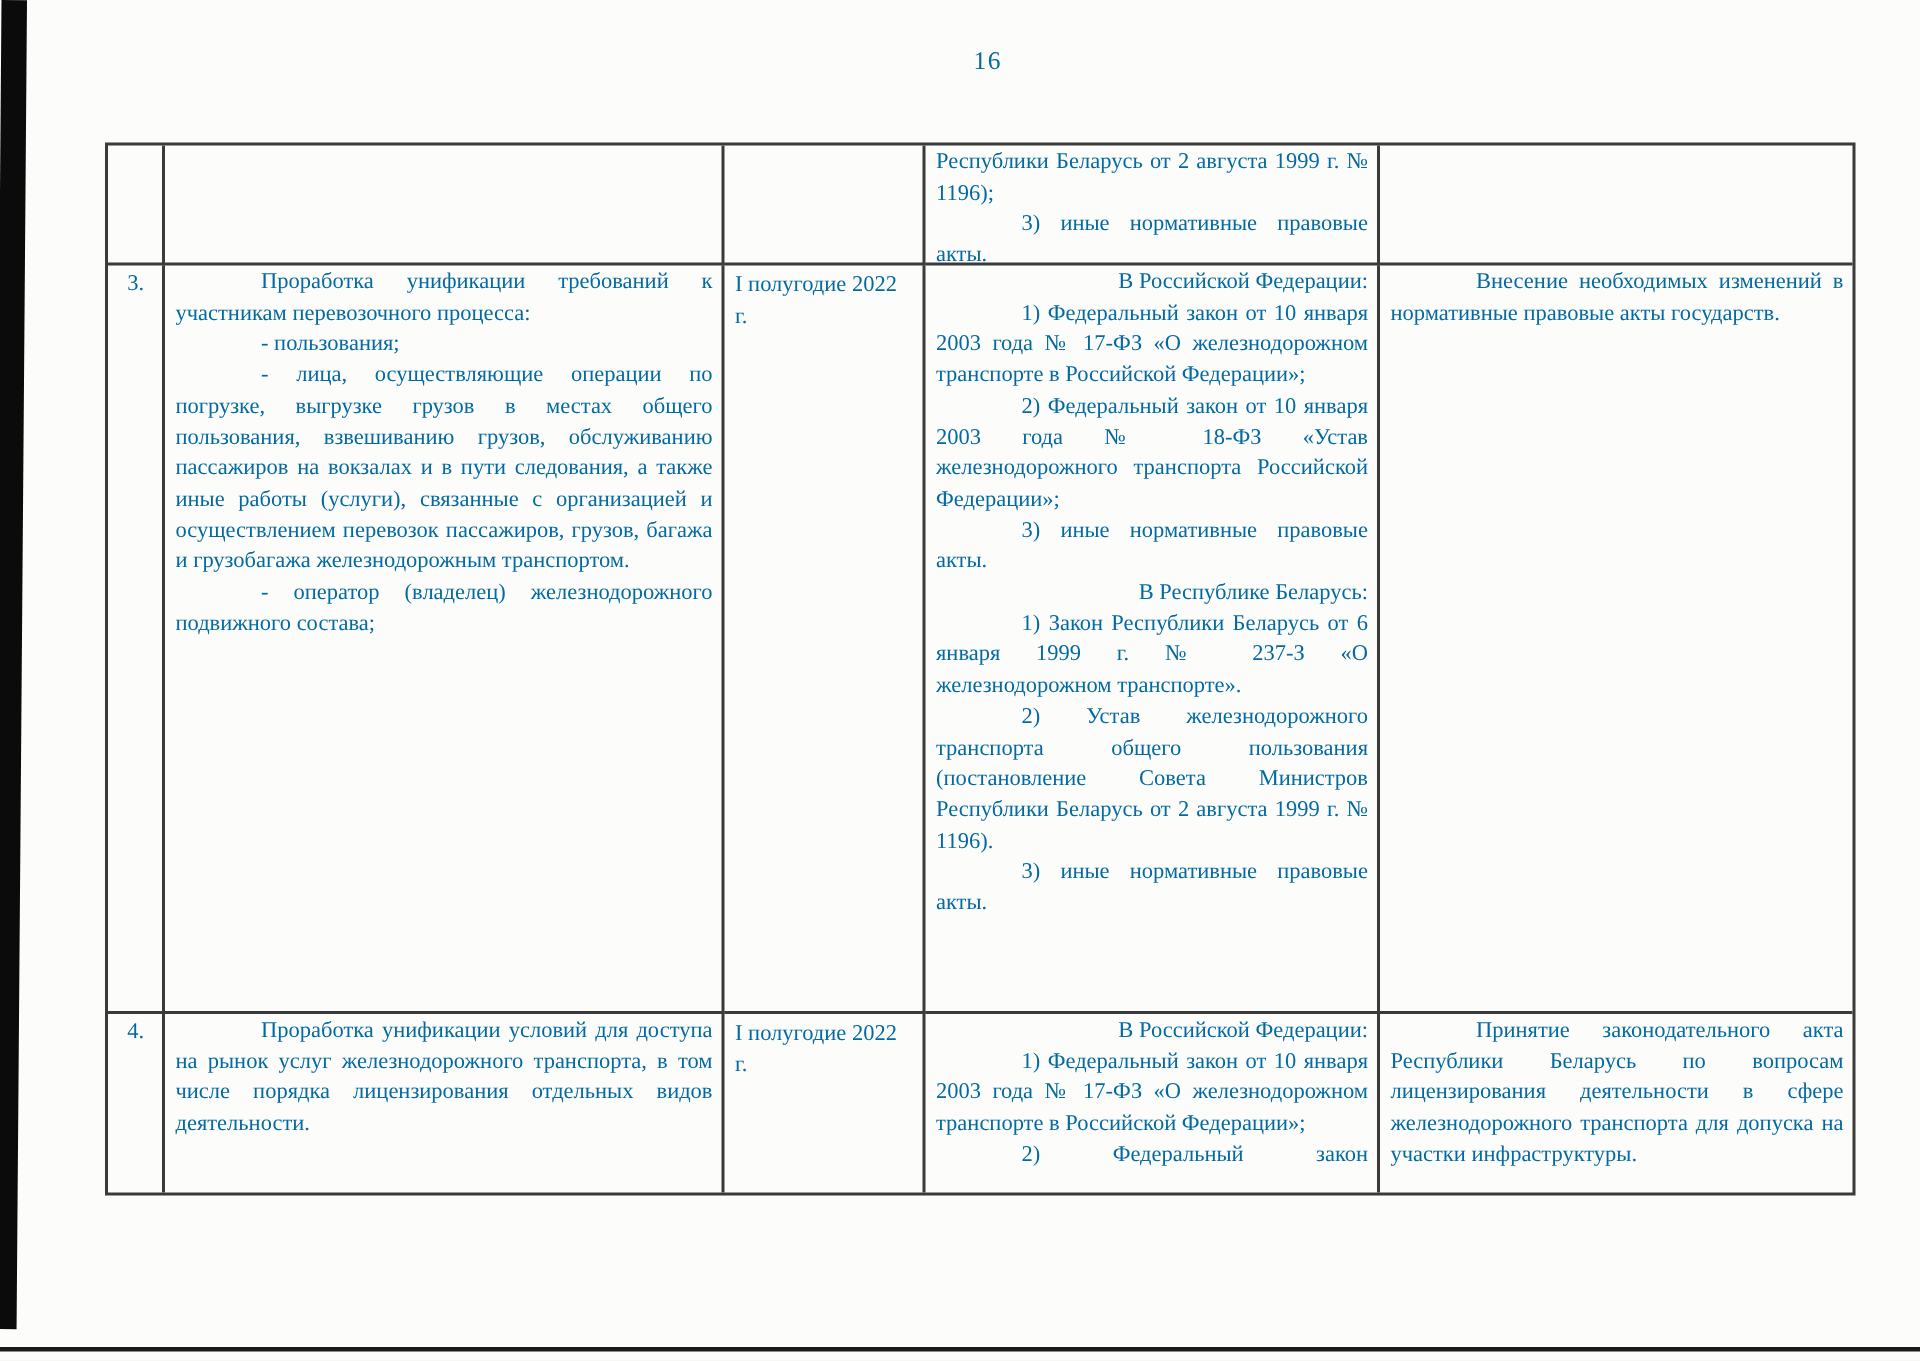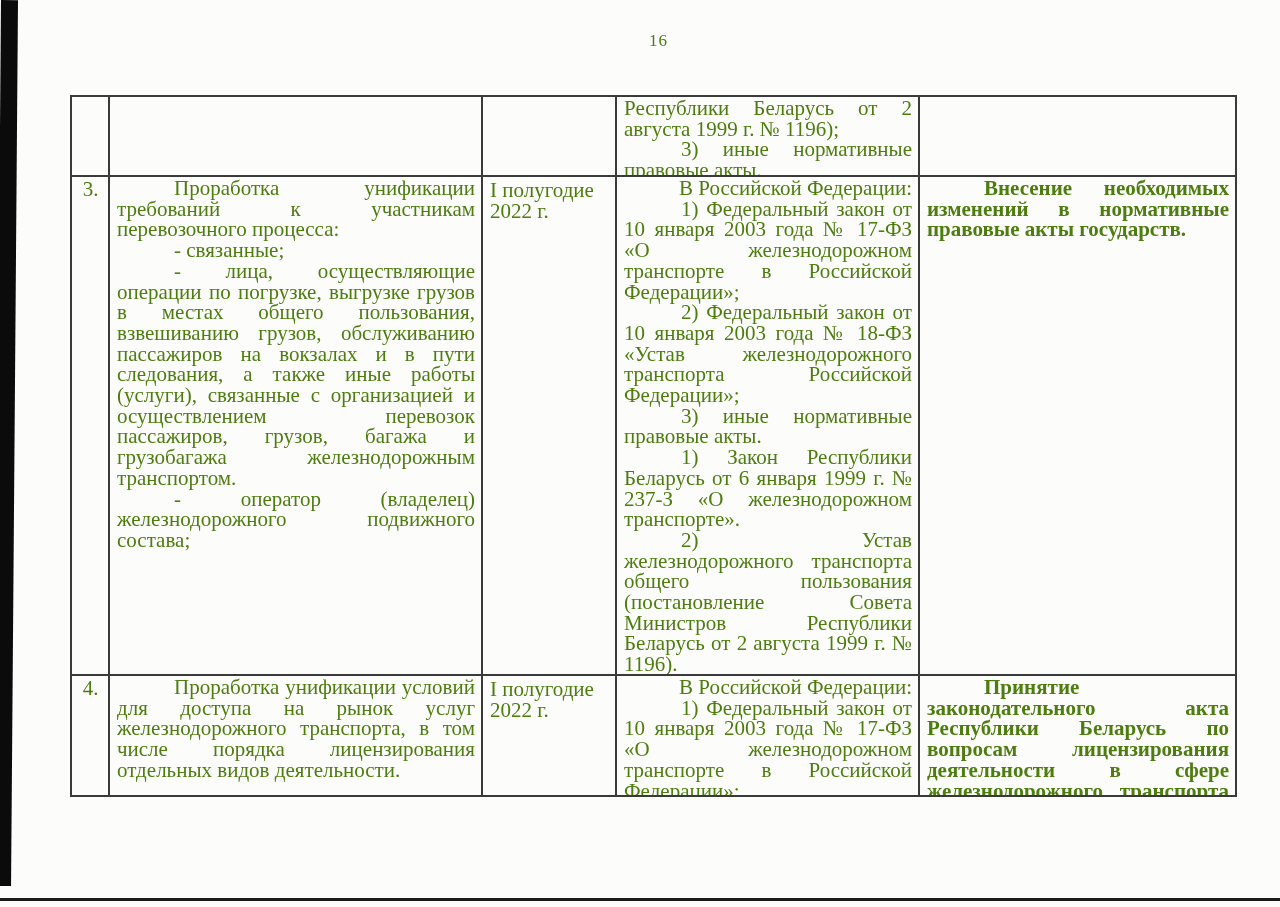--- a/index.html
+++ b/index.html
@@ -4,21 +4,21 @@
 <style>
   html, body { margin: 0; padding: 0; }
   body { background: #e8e8e8; }
   .page {
     position: relative;
     width: 1280px;
     height: 907px;
     background: #fcfcfa;
     overflow: hidden;
     font-family: "Liberation Serif", "DejaVu Serif", serif;
-    color: #4d7c0f;
+    color: #0369a1;
   }
   .page-number {
     position: absolute;
     top: 31px;
     left: 649px;
     font-size: 17px;
     letter-spacing: 1px;
   }
   
   .artifact-left-bar {
@@ -38,31 +38,31 @@
   
   .doc-table {
     position: absolute;
     left: 70px; top: 95px;
     width: 1167px; height: 702px;
     box-sizing: border-box;
     border: 2px solid #3a3a3a;
     display: grid;
     grid-template-columns: 38px 373px 134px 303px auto;
     grid-template-rows: 80px 499px auto;
-    font-size: 21px;
+    font-size: 15px;
     line-height: 20.7px;
   }
   .cell {
     box-sizing: border-box;
     border-right: 2px solid #3a3a3a;
     border-bottom: 2px solid #3a3a3a;
     padding: 1px 6px 0 7px;
     overflow: hidden;
   }
-  .cell.last-col { border-right: none; font-weight: bold; }
+  .cell.last-col { border-right: none; }
   .cell.last-row { border-bottom: none; }
   .cell.num { text-align: center; padding-top: 2px; }
   .cell.period { text-align: left; padding-top: 3px; }
   .cell p { margin: 0; }
   .p {
     text-align: justify;
     text-indent: 57px;
     hyphens: none;
   }
   .p-noindent {
@@ -96,32 +96,33 @@
       <p class="p-noindent">Республики Беларусь от 2 августа 1999 г. № 1196);</p>
       <p class="p">3) иные нормативные правовые акты.</p>
     </div>
     <div class="cell last-col"></div>
 
     <div class="cell num">
       <p>3.</p>
     </div>
     <div class="cell">
       <p class="p">Проработка унификации требований к участникам перевозочного процесса:</p>
-      <p class="p">- связанные;</p>
+      <p class="p">- пользования;</p>
       <p class="p">- лица, осуществляющие операции по погрузке, выгрузке грузов в местах общего пользования, взвешиванию грузов, обслуживанию пассажиров на вокзалах и в пути следования, а также иные работы (услуги), связанные с организацией и осуществлением перевозок пассажиров, грузов, багажа и грузобагажа железнодорожным транспортом.</p>
       <p class="p">- оператор (владелец) железнодорожного подвижного состава;</p>
     </div>
     <div class="cell period">
       <p>I полугодие 2022 г.</p>
     </div>
     <div class="cell">
       <p class="p-head">В Российской Федерации:</p>
       <p class="p">1) Федеральный закон от 10 января 2003 года № 17-ФЗ «О железнодорожном транспорте в Российской Федерации»;</p>
       <p class="p">2) Федеральный закон от 10 января 2003 года № 18-ФЗ «Устав железнодорожного транспорта Российской Федерации»;</p>
       <p class="p">3) иные нормативные правовые акты.</p>
+      <p class="p-head">В Республике Беларусь:</p>
       <p class="p">1) Закон Республики Беларусь от 6 января 1999 г. № 237-З «О железнодорожном транспорте».</p>
       <p class="p">2) Устав железнодорожного транспорта общего пользования (постановление Совета Министров Республики Беларусь от 2 августа 1999 г. № 1196).</p>
       <p class="p">3) иные нормативные правовые акты.</p>
     </div>
     <div class="cell last-col">
       <p class="p">Внесение необходимых изменений в нормативные правовые акты государств.</p>
     </div>
 
     <div class="cell num last-row">
       <p>4.</p>

